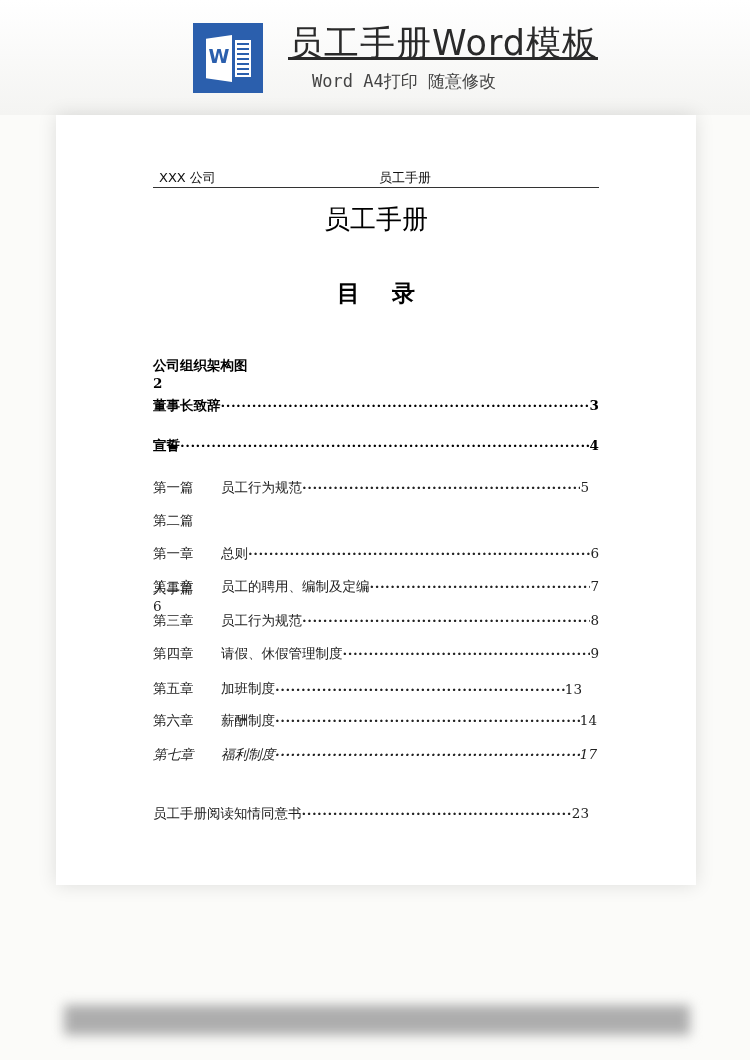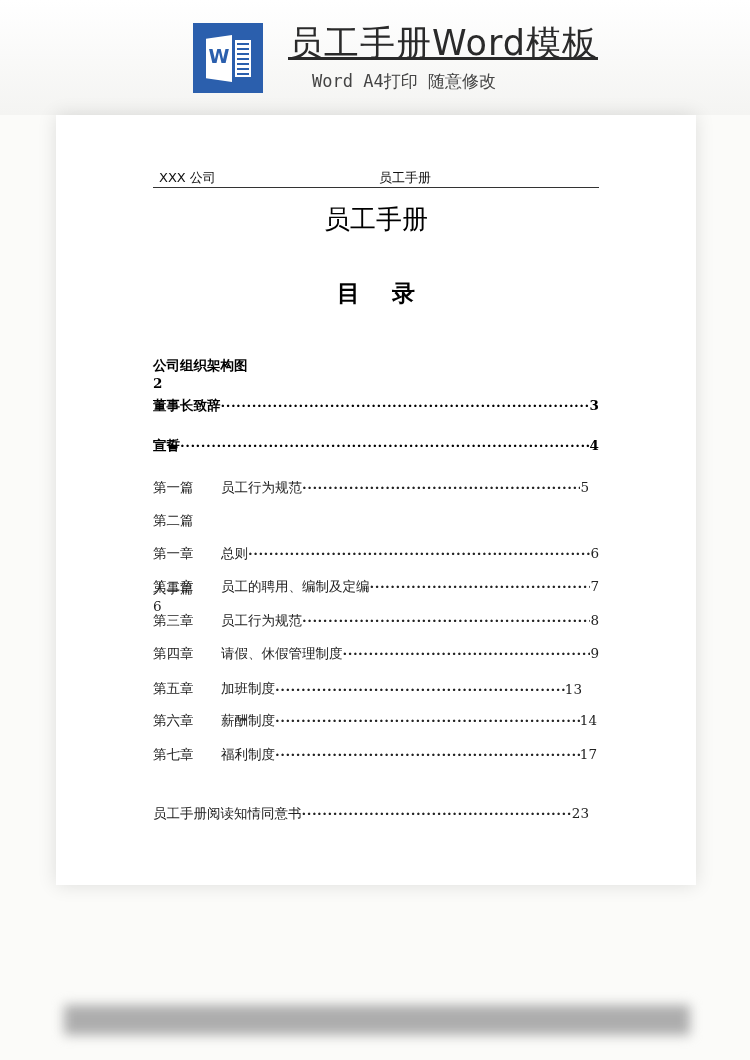--- a/index.html
+++ b/index.html
@@ -178,21 +178,21 @@
         <span class="label">加班制度</span>
         <span class="dots"></span>
         <span class="page-num">13</span>
       </div>
       <div class="toc-row" style="top: 597px; width: 444px;">
         <span class="prefix">第六章</span>
         <span class="label">薪酬制度</span>
         <span class="dots"></span>
         <span class="page-num">14</span>
       </div>
-      <div class="toc-row" style="top: 631px; width: 444px;">
+      <div class="toc-row" style="top: 631px; width: 444px; font-style: italic;">
         <span class="prefix">第七章</span>
         <span class="label">福利制度</span>
         <span class="dots"></span>
         <span class="page-num">17</span>
       </div>
       <div class="toc-row" style="top: 690px; width: 436px;">
         <span class="label">员工手册阅读知情同意书</span>
         <span class="dots"></span>
         <span class="page-num">23</span>
       </div>

